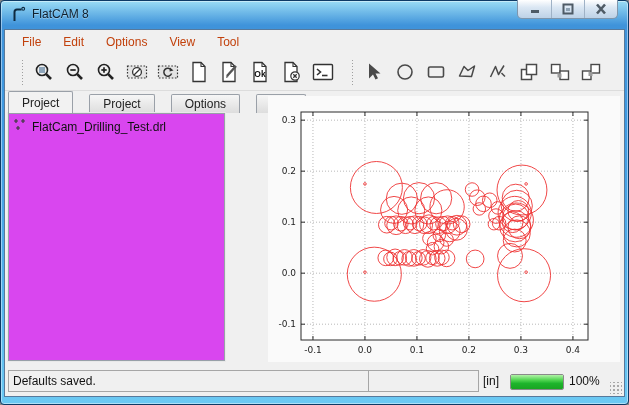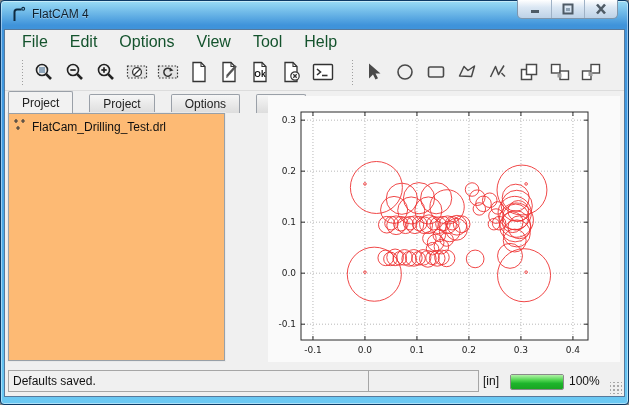--- a/index.html
+++ b/index.html
@@ -13,35 +13,35 @@
   .app-icon{position:absolute;left:10px;top:6px;width:17px;height:17px;}
   .title-text{position:absolute;left:32px;top:7px;font-size:12px;color:#10202e;text-shadow:0 1px 1px rgba(255,255,255,.4);}
   .winbtns{position:absolute;top:0;right:11px;height:19px;display:flex;
            background:linear-gradient(180deg,#ffffff 0,#dbe7f3 40%,#bdd2e7 100%);
            border:1px solid #7f96ac;border-top:none;border-radius:0 0 5px 5px;overflow:hidden;}
   .winbtn{width:33px;height:100%;display:flex;align-items:center;justify-content:center;cursor:default;}
   .winbtn + .winbtn{border-left:1px solid #9fb2c6;}
   
   .client{position:absolute;left:4px;right:4px;top:29px;bottom:8px;background:#f0f0f0;border:1px solid #57799b;}
   .menubar{position:absolute;left:0;right:0;top:0;height:24px;display:flex;align-items:center;padding-left:6px;}
-  .menu-item{font-size:16px;color:#14532d;padding:4px 11px;}
+  .menu-item{font-size:12px;color:#c2410c;padding:4px 11px;}
   .toolbar{position:absolute;left:0;right:0;top:24px;height:37px;display:flex;align-items:center;padding-left:16px;border-bottom:1px solid #dcdcdc;}
   .handle{width:3px;height:26px;margin:0 7px 0 0;
           background-image:radial-gradient(#9f9f9f 38%,transparent 40%);background-size:3px 3px;}
   .tbtn{width:26px;height:26px;display:flex;align-items:center;justify-content:center;margin-right:5px;}
   .tbtn svg{display:block;}
   .group-gap{width:10px;}
   
   .tabbar{position:absolute;left:3px;top:61px;height:22px;display:flex;align-items:flex-end;}
   .tab{font-size:12px;color:#222;border:1px solid #9aa0a8;border-bottom:none;border-radius:2px 2px 0 0;
        padding:0 13px;display:flex;align-items:center;margin-right:16px;}
   .tab.active{height:22px;background:#f2f2f2;z-index:2;}
   .tab.inactive{height:19px;background:linear-gradient(180deg,#f6f6f6,#dddddd);}
   
-  .tree{position:absolute;left:3px;top:83px;width:217px;height:248px;background:#fdba74;
+  .tree{position:absolute;left:3px;top:83px;width:217px;height:248px;background:#d946ef;
         border:1px solid #98a0a8;box-shadow:0 0 0 1px #e9e9e9;}
   .tree-item{display:flex;align-items:center;gap:5px;padding:4px 2px 0 4px;font-size:12px;color:#101010;}
   
   .figure{position:absolute;left:263px;top:66px;width:352px;height:266px;background:#fafafa;}
   
   .statusbar{position:absolute;left:0;right:0;bottom:0;height:28px;font-size:12px;color:#111;}
   .sfield{position:absolute;top:2px;height:22px;border:1px solid #a6a6a6;background:#f0f0f0;
           display:flex;align-items:center;padding-left:4px;}
   .units{position:absolute;left:478px;top:6px;}
   .progress{position:absolute;left:505px;top:6px;width:54px;height:16px;border:1px solid #8a8a8a;border-radius:2px;background:#eee;overflow:hidden;}
@@ -56,21 +56,21 @@
 <div class="stage">
   <div class="frame"></div>
 
   <div class="titlebar">
     <span class="app-icon">
       <svg width="17" height="17" viewBox="0 0 17 17">
         <path d="M4.5,15 L4.5,6 Q4.5,3.5 7,3.5 L11.5,3.5" fill="none" stroke="#0e2a40" stroke-width="2"></path>
         <circle cx="13.2" cy="2.8" r="1.4" fill="none" stroke="#0e2a40" stroke-width="1.1"></circle>
       </svg>
     </span>
-    <span class="title-text">FlatCAM 4</span>
+    <span class="title-text">FlatCAM 8</span>
     <div class="winbtns">
       <div class="winbtn">
         <svg width="14" height="12" viewBox="0 0 14 12">
             <rect x="3" y="7" width="8" height="3" fill="#4e5b66"></rect>
           </svg>
       </div>
       <div class="winbtn">
         <svg width="14" height="12" viewBox="0 0 14 12">
             <rect x="2.5" y="1.5" width="9" height="9" fill="none" stroke="#4e5b66" stroke-width="2"></rect>
             <rect x="5" y="5" width="4" height="3" fill="#8ea2b4"></rect>
@@ -85,21 +85,20 @@
   </div>
 
   <div class="client">
 
     <div class="menubar">
       <span class="menu-item">File</span>
       <span class="menu-item">Edit</span>
       <span class="menu-item">Options</span>
       <span class="menu-item">View</span>
       <span class="menu-item">Tool</span>
-      <span class="menu-item">Help</span>
     </div>
 
     <div class="toolbar">
       <div class="handle"></div>
 
       <div class="tbtn">
         <svg width="22" height="22" viewBox="0 0 22 22">
             <rect x="6" y="6" width="6" height="6" fill="#8fa6bb"></rect>
             <circle cx="9" cy="9" r="5.5" fill="none" stroke="#222" stroke-width="1.6"></circle>
             <line x1="13.2" y1="13.2" x2="18" y2="18" stroke="#222" stroke-width="2.6"></line>

